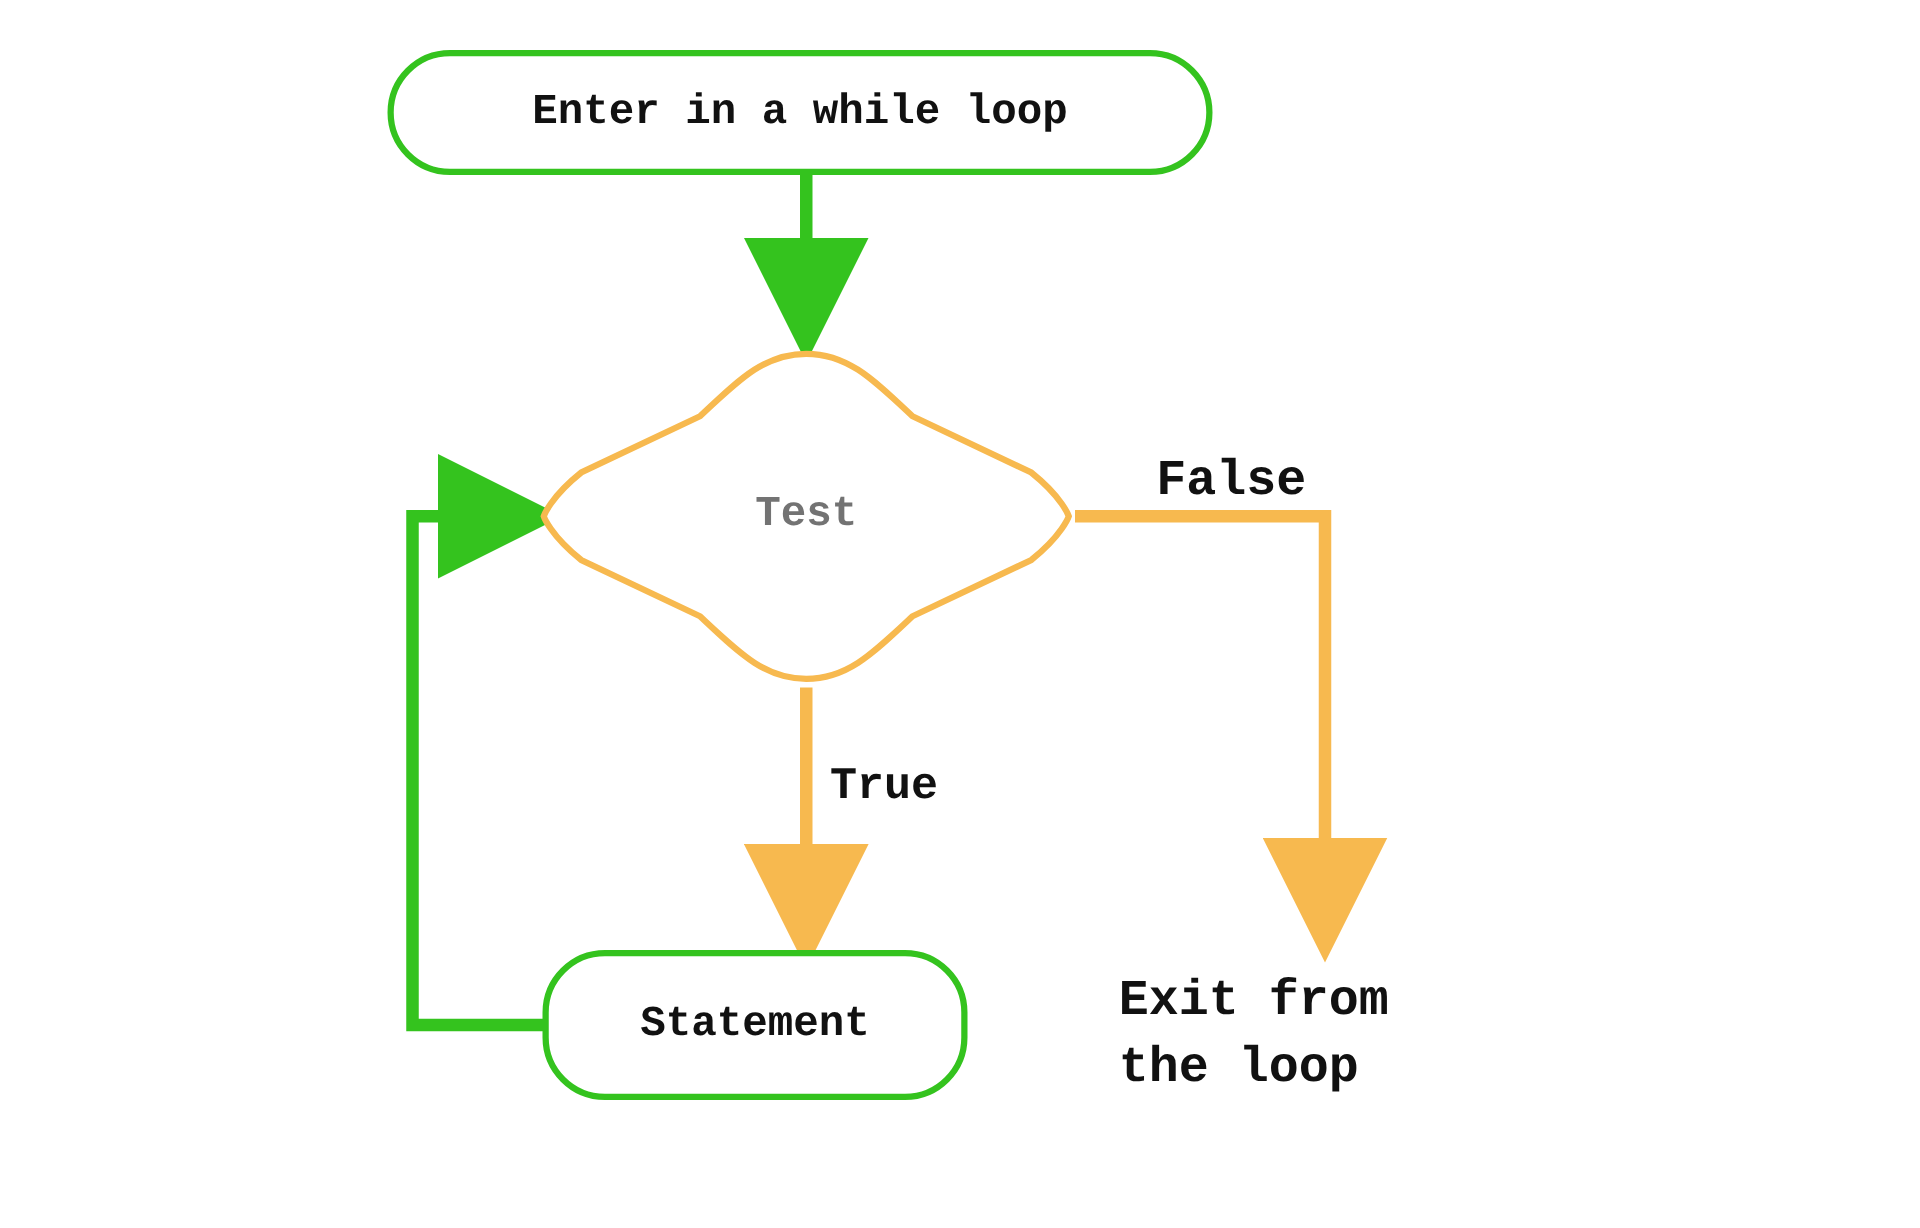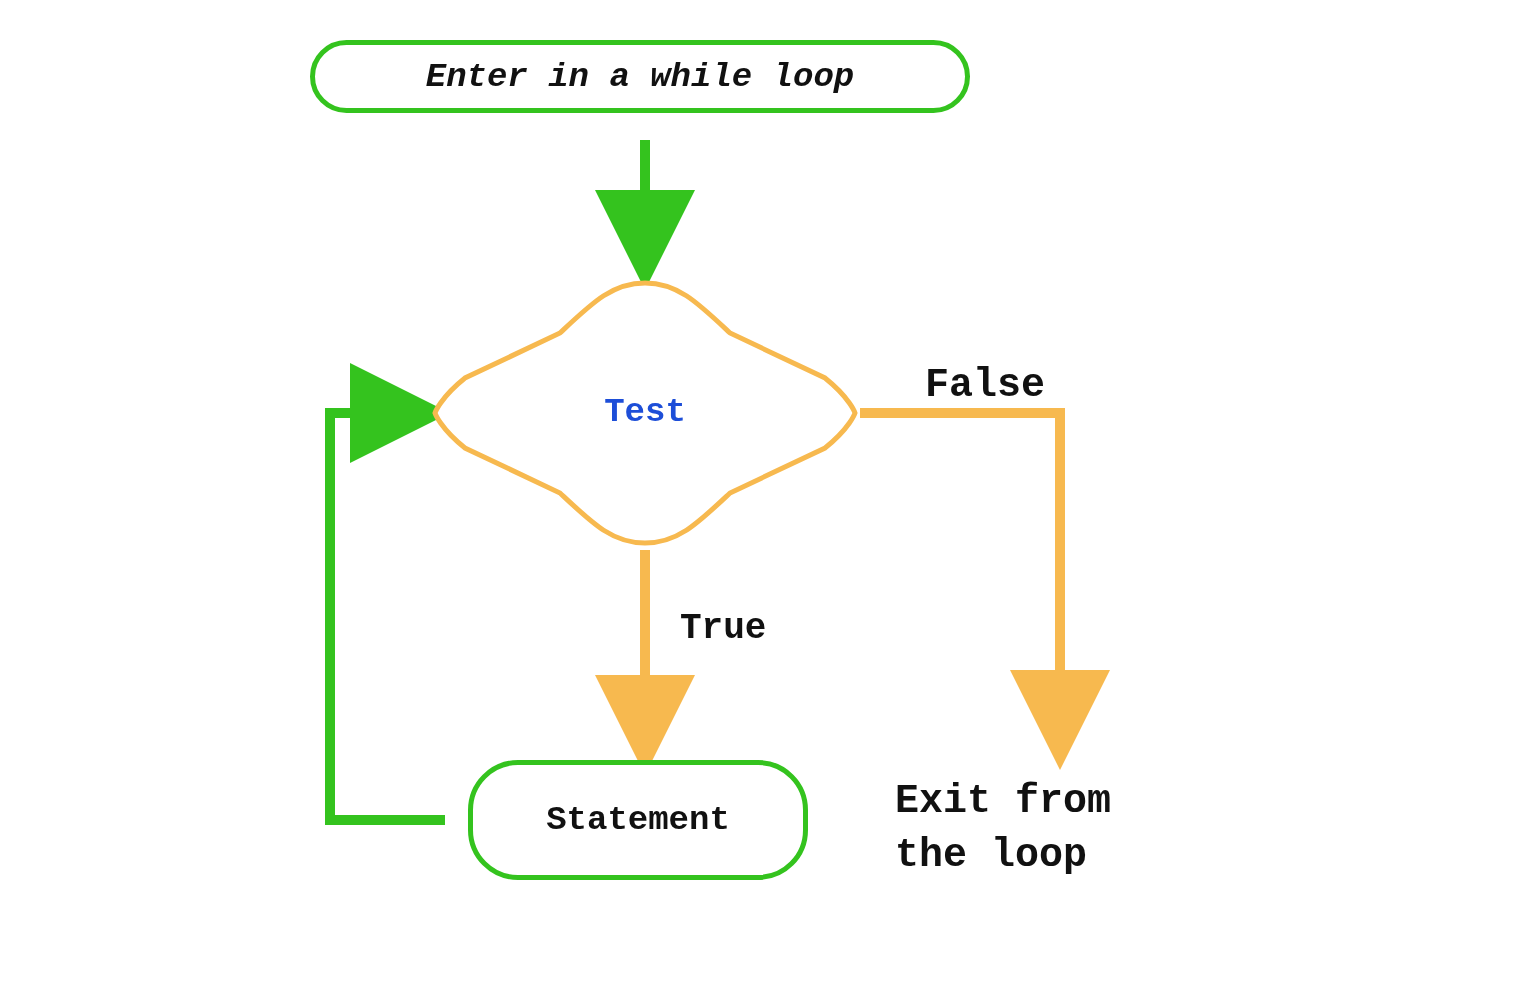--- a/index.html
+++ b/index.html
@@ -26,26 +26,25 @@
       justify-content: center;
       text-align: center;
       font-size: 34px;
       font-weight: 600;
       color: #111;
     }
     .start-box {
       left: 310px;
       top: 40px;
       width: 660px;
-      height: 73px;
+      height: 100px;
       border-color: #34c31e;
-      font-style: italic;
     }
     .stmt-box {
-      left: 468px;
+      left: 434px;
       top: 760px;
       width: 340px;
       height: 120px;
       border-color: #34c31e;
     }
 
     .decision {
       position: absolute;
       left: 430px;
       top: 278px;
@@ -61,31 +60,31 @@
     .decision-text {
       position: absolute;
       left: 0; top: 0;
       width: 100%; height: 100%;
       display: flex;
       flex-direction: column;
       align-items: center;
       justify-content: center;
       font-size: 34px;
       font-weight: 600;
-      color: #1d4ed8;
+      color: #737373;
       line-height: 1.35;
     }
 
     .label {
       position: absolute;
       font-size: 36px;
       font-weight: 600;
       color: #111;
     }
-    .label-true { left: 680px; top: 608px; }
+    .label-true { left: 664px; top: 608px; }
     .label-false { left: 925px; top: 363px; font-size: 40px; text-align: right; }
 
     .exit-text {
       position: absolute;
       left: 895px;
       top: 775px;
       width: 360px;
       font-size: 40px;
       font-weight: 600;
       color: #111;

